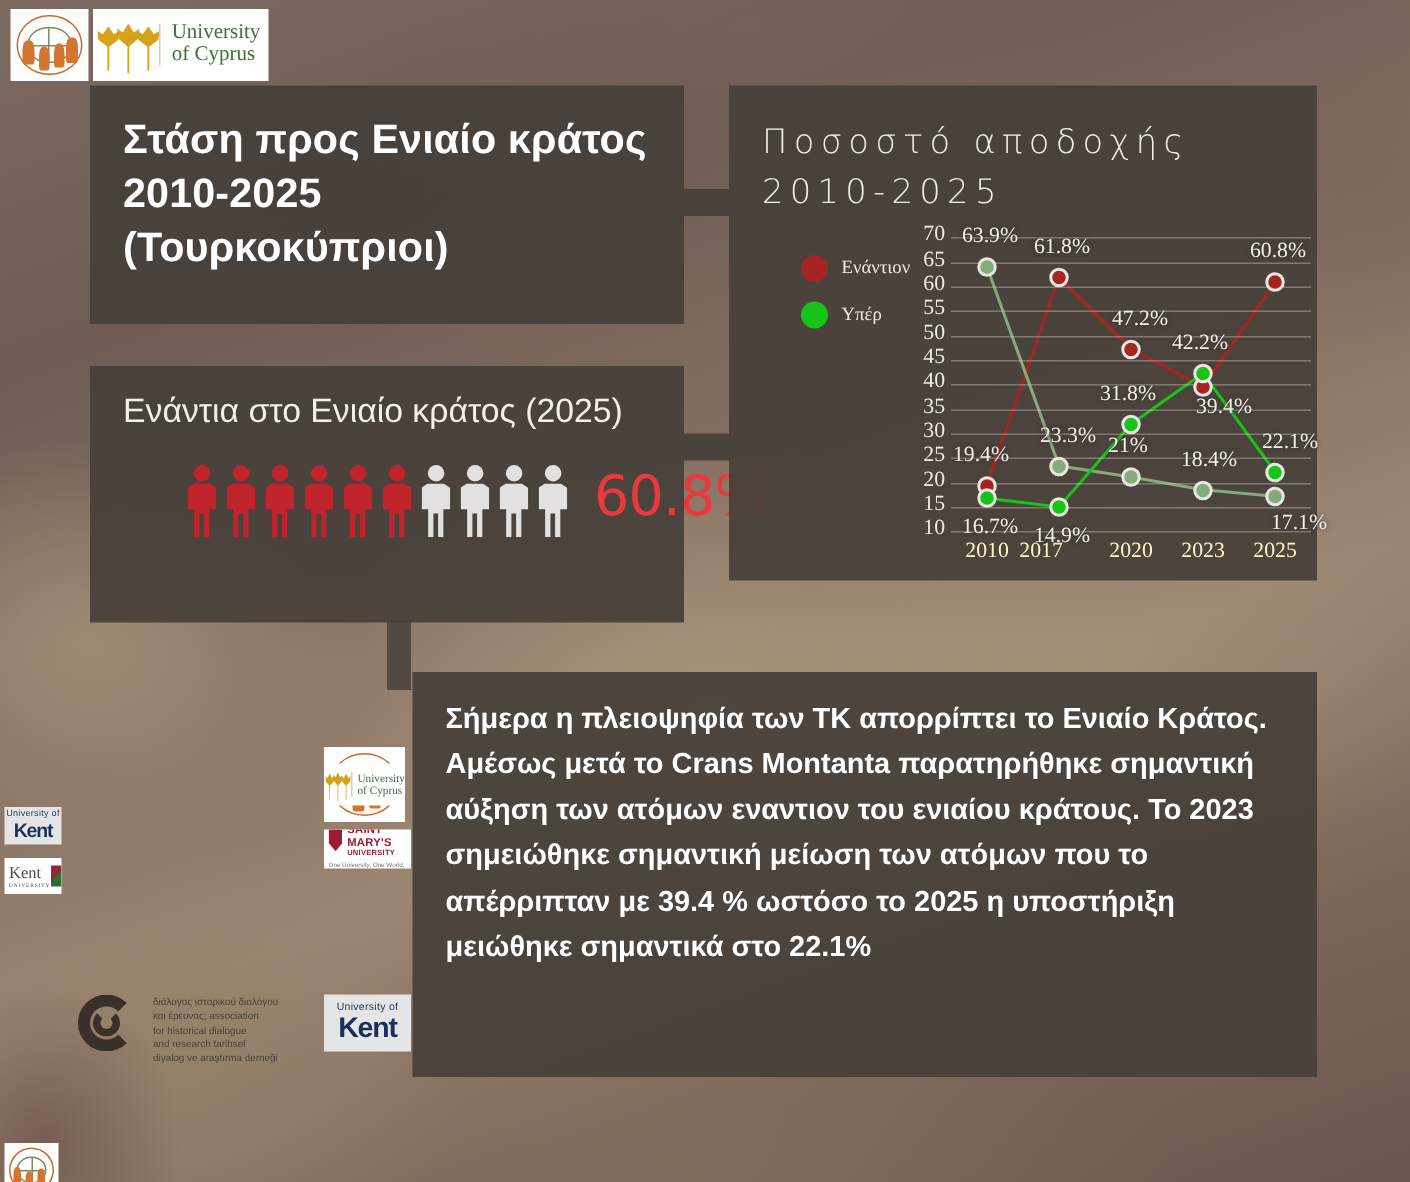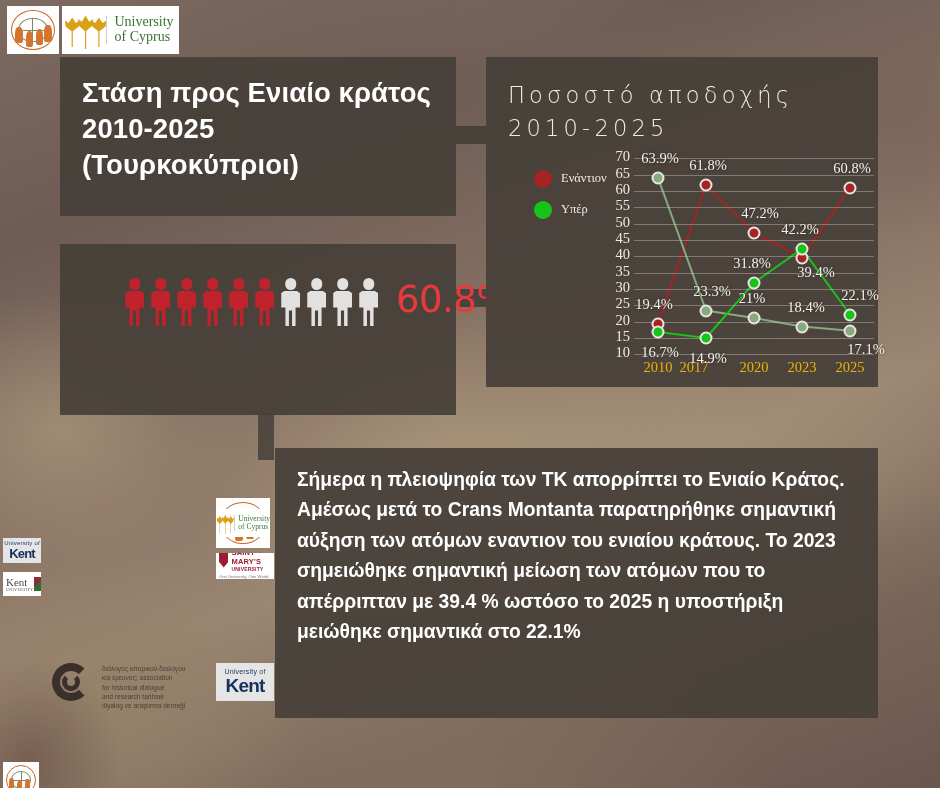--- a/index.html
+++ b/index.html
@@ -105,21 +105,21 @@
   
   #plot { position: absolute; left: 124px; top: 6px; width: 240px; height: 196px; }
   .gridline { position: absolute; left: 0; width: 100%; height: 1px; background: rgba(206,198,190,.42); }
   .ytick {
     position: absolute; right: 100%; margin-right: 4px;
     font-family: "Liberation Serif", serif; font-size: 14.5px; color: #efeae4;
     transform: translateY(-58%); white-space: nowrap;
   }
   .xtick {
     position: absolute; top: 100%; margin-top: 5px;
-    font-family: "Liberation Serif", serif; font-size: 14.5px; color: #eab308;
+    font-family: "Liberation Serif", serif; font-size: 14.5px; color: #fef9c3;
     transform: translateX(-50%); white-space: nowrap;
   }
   #svg-lines { position: absolute; inset: 0; overflow: visible; }
   .dot {
     position: absolute; width: 13px; height: 13px; border-radius: 50%;
     border: 2px solid #e9e5e1; transform: translate(-50%, -50%);
   }
   .dlabel {
     position: absolute; font-family: "Liberation Serif", serif; font-size: 14.5px;
     color: #f3efeb; white-space: nowrap; transform: translate(-50%, -50%);
@@ -228,20 +228,21 @@
 
 <div id="connector-h"></div>
 <div id="connector-h2"></div>
 <div id="connector-v"></div>
 
 <div class="panel" id="title-box">
   <div class="t">Στάση προς Ενιαίο κράτος 2010-2025 (Τουρκοκύπριοι)</div>
 </div>
 
 <div class="panel" id="picto-box">
+  <div class="h">Ενάντια στο Ενιαίο κράτος (2025)</div>
   <div id="picto-row">
       <div class="person on">
         <span class="head"></span>
         <span class="body"></span>
       </div>
       <div class="person on">
         <span class="head"></span>
         <span class="body"></span>
       </div>
       <div class="person on">

